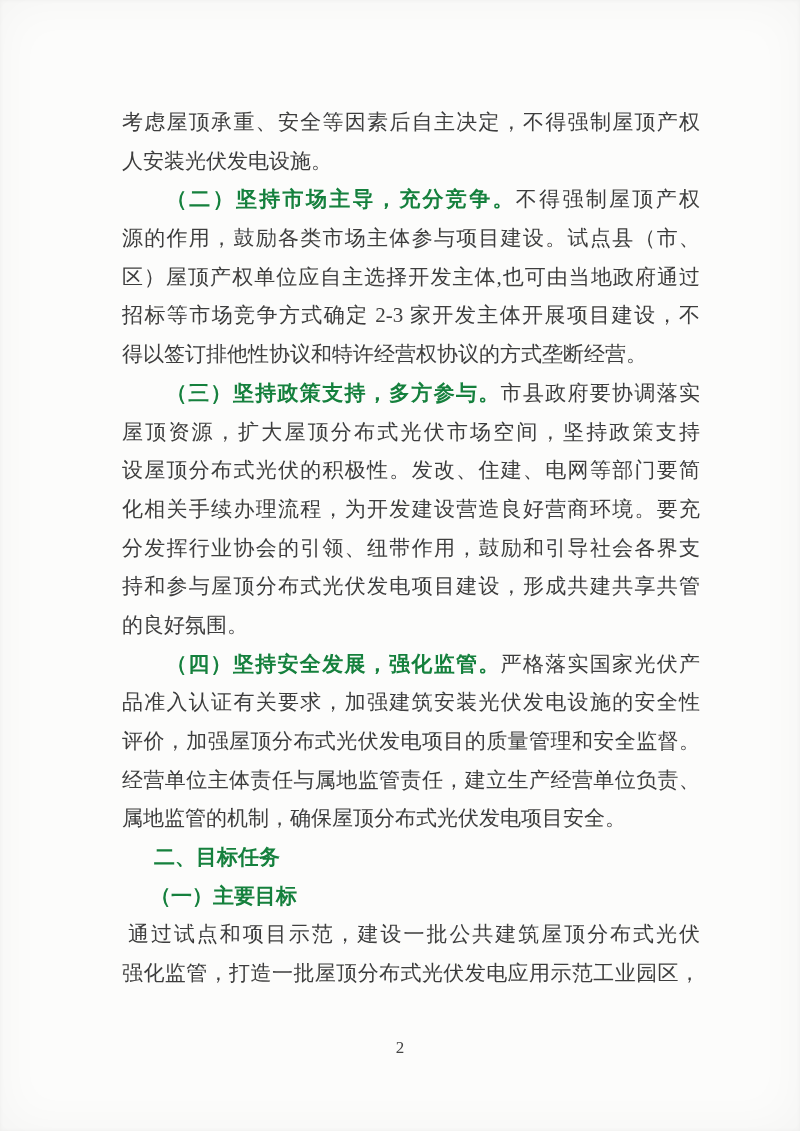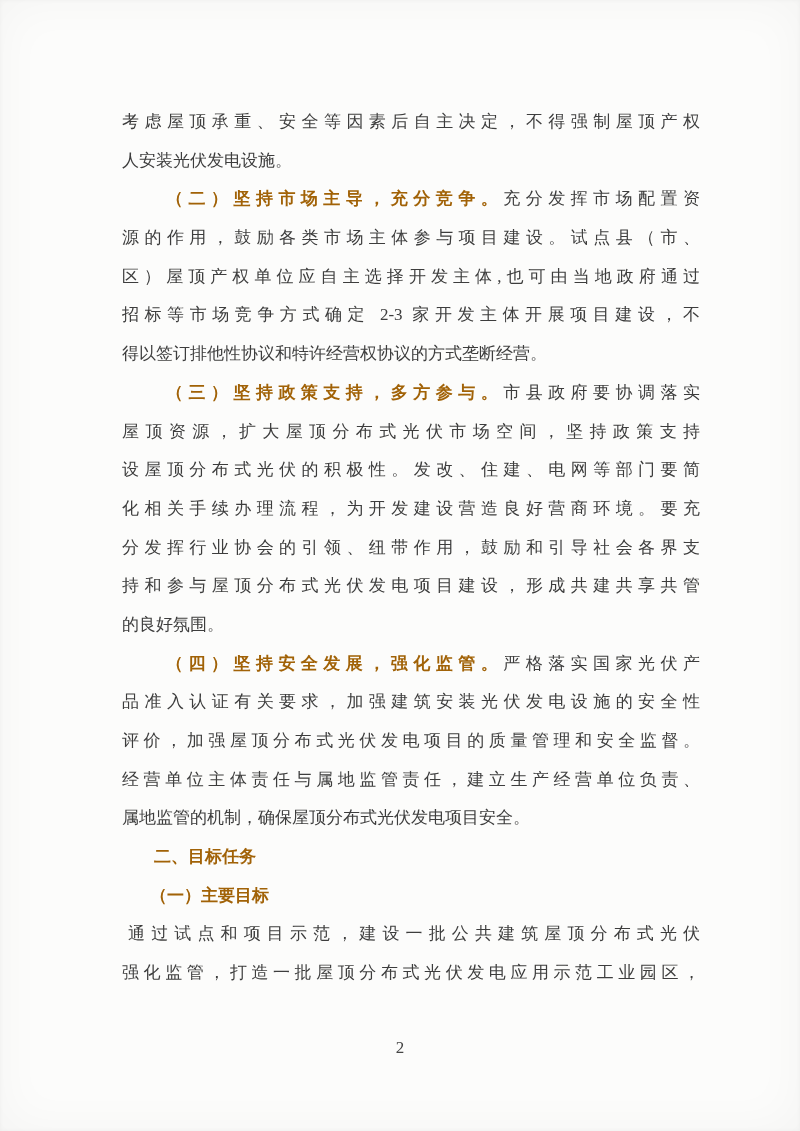--- a/index.html
+++ b/index.html
@@ -24,41 +24,41 @@
   }
   .text-block {
     position: absolute;
     left: 122px;
     top: 103px;
     width: 578px;
   }
   .line {
     height: 38.7px;
     line-height: 38.7px;
-    font-size: 17px;
+    font-size: 21px;
     color: #3d3d3d;
     text-align: justify;
     white-space: nowrap;
   }
   
   .line.j {
     text-align-last: justify;
     white-space: normal;
   }
   
   .ip  { padding-left: 44px; }
   
   .ih1 { padding-left: 32px; }
   .ih2 { padding-left: 28px; }
   
   .is  { padding-left: 6px; }
   .b {
     font-family: "Liberation Sans", "DejaVu Sans", sans-serif;
     font-weight: 700;
-    color: #a16207;
+    color: #15803d;
   }
   .t { color: #3d3d3d; }
   .page-number {
     position: absolute;
     left: 0;
     top: 1038px;
     width: 800px;
     text-align: center;
     font-size: 17px;
     color: #454545;
@@ -67,21 +67,21 @@
 </style>
 </head>
 <body>
 
 <div class="page">
   <div class="text-block">
 
     <div class="line j"><span class="t">考虑屋顶承重、安全等因素后自主决定，不得强制屋顶产权</span></div>
     <div class="line"><span class="t">人安装光伏发电设施。</span></div>
 
-    <div class="line j ip"><span class="b">（二）坚持市场主导，充分竞争。</span><span class="t">充分发挥市场配置资</span></div>
+    <div class="line j ip"><span class="b">（二）坚持市场主导，充分竞争。</span><span class="t">不得强制屋顶产权</span></div>
     <div class="line j"><span class="t">源的作用，鼓励各类市场主体参与项目建设。试点县（市、</span></div>
     <div class="line j"><span class="t">区）屋顶产权单位应自主选择开发主体,也可由当地政府通过</span></div>
     <div class="line j"><span class="t">招标等市场竞争方式确定 2-3 家开发主体开展项目建设，不</span></div>
     <div class="line"><span class="t">得以签订排他性协议和特许经营权协议的方式垄断经营。</span></div>
 
     <div class="line j ip"><span class="b">（三）坚持政策支持，多方参与。</span><span class="t">市县政府要协调落实</span></div>
     <div class="line j"><span class="t">屋顶资源，扩大屋顶分布式光伏市场空间，坚持政策支持</span></div>
     <div class="line j"><span class="t">设屋顶分布式光伏的积极性。发改、住建、电网等部门要简</span></div>
     <div class="line j"><span class="t">化相关手续办理流程，为开发建设营造良好营商环境。要充</span></div>
     <div class="line j"><span class="t">分发挥行业协会的引领、纽带作用，鼓励和引导社会各界支</span></div>

